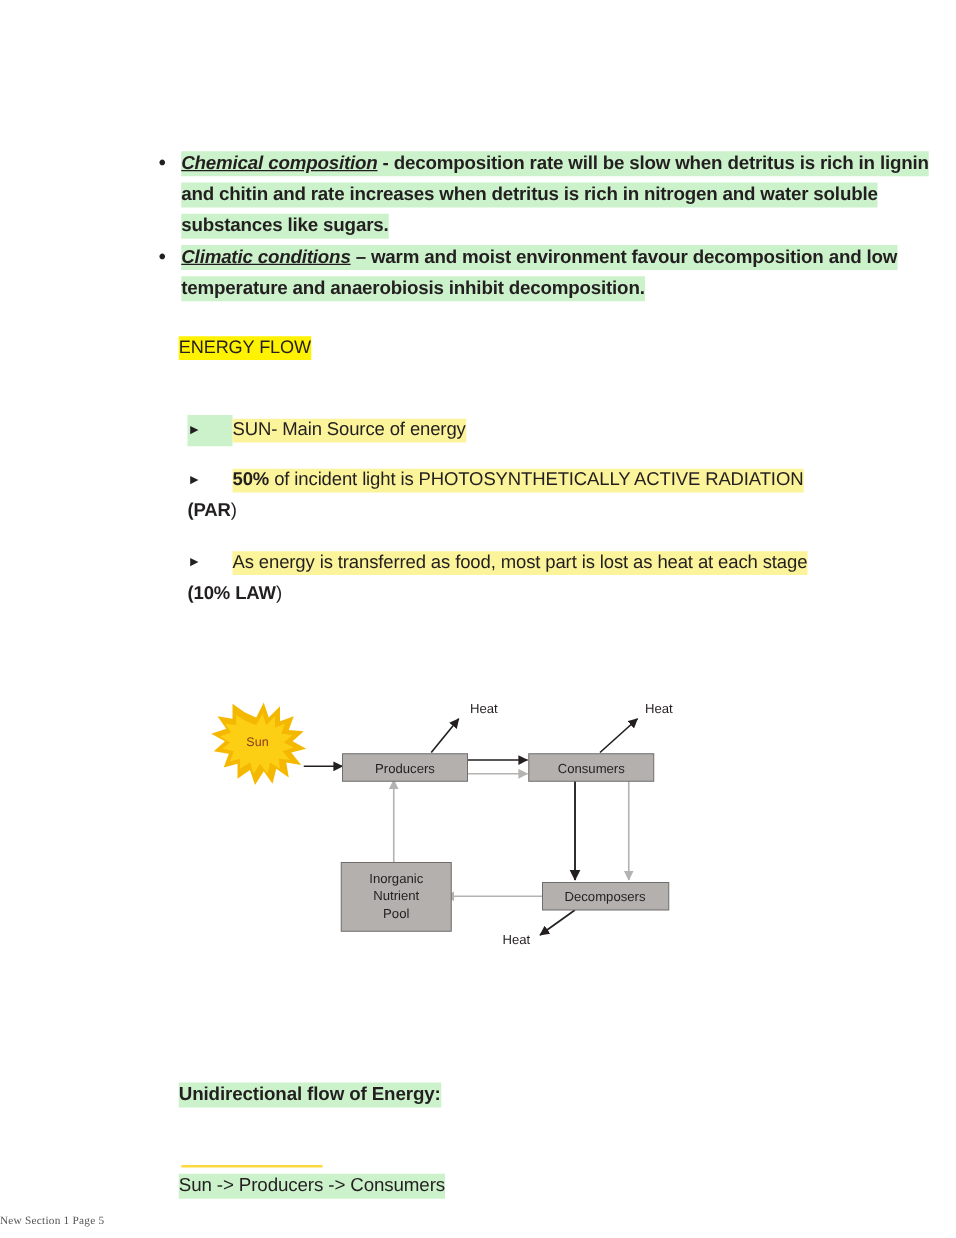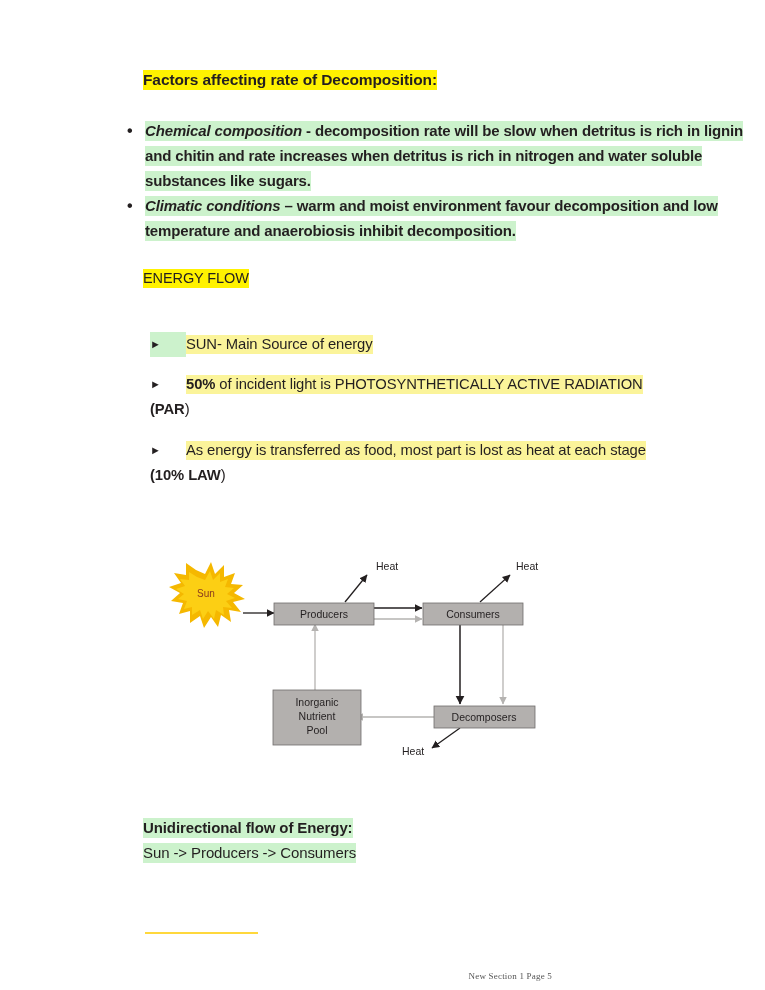--- a/index.html
+++ b/index.html
@@ -34,21 +34,21 @@
   .hl-green    { background: #ccf2cc; }
 
   mark {
     color: inherit;
     padding: 1px 0 2px 0;
     box-decoration-break: clone;
     -webkit-box-decoration-break: clone;
   }
 
   .b  { font-weight: bold; }
-  .i  { font-style: italic; }
+  .i  { font-style: italic; text-decoration: underline; }
 
   
   #factors-heading {
     left: 143px;
     top: 68px;
     font-size: 15.5px;
     font-weight: bold;
     line-height: 24px;
     letter-spacing: -0.1px;
   }
@@ -119,52 +119,49 @@
 
   
   #closing-block {
     left: 143px;
     top: 816px;
     width: 620px;
     font-size: 15px;
     line-height: 24.5px;
     letter-spacing: -0.1px;
   }
-  #closing-block .line { white-space: nowrap; }
+  #closing-block .line { white-space: nowrap; margin-top: 48px; }
   #closing-block .wrapline { white-space: normal; }
 
   
   #section-divider {
     position: absolute;
     left: 145px;
     top: 932px;
     width: 113px;
     height: 2px;
     background: #ffd83c;
   }
   #page-footer {
     position: absolute;
-    left: 12px;
+    left: 0;
     top: 971px;
     width: 540px;
-    text-align: right;
+    text-align: left;
     font-family: "Liberation Serif", serif;
     font-size: 9px;
     color: #555;
     letter-spacing: 0.2px;
   }
 </style>
 </head>
 <body>
 
 <div class="page">
 
-  <div class="block" id="factors-heading">
-    <mark class="hl-yellow"><span>Factors affecting rate of Decomposition</span><span>:</span></mark>
-  </div>
 
   <div class="block" id="bullet-list">
 
     <p class="li">
       <span class="dot">•</span>
       <mark class="hl-green"><span class="i">Chemical composition</span><span> - decomposition rate will be slow when detritus is rich in lignin and chitin and rate increases when detritus is rich in nitrogen and water soluble substances like sugars.</span></mark>
     </p>
 
     <p class="li">
       <span class="dot">•</span>

